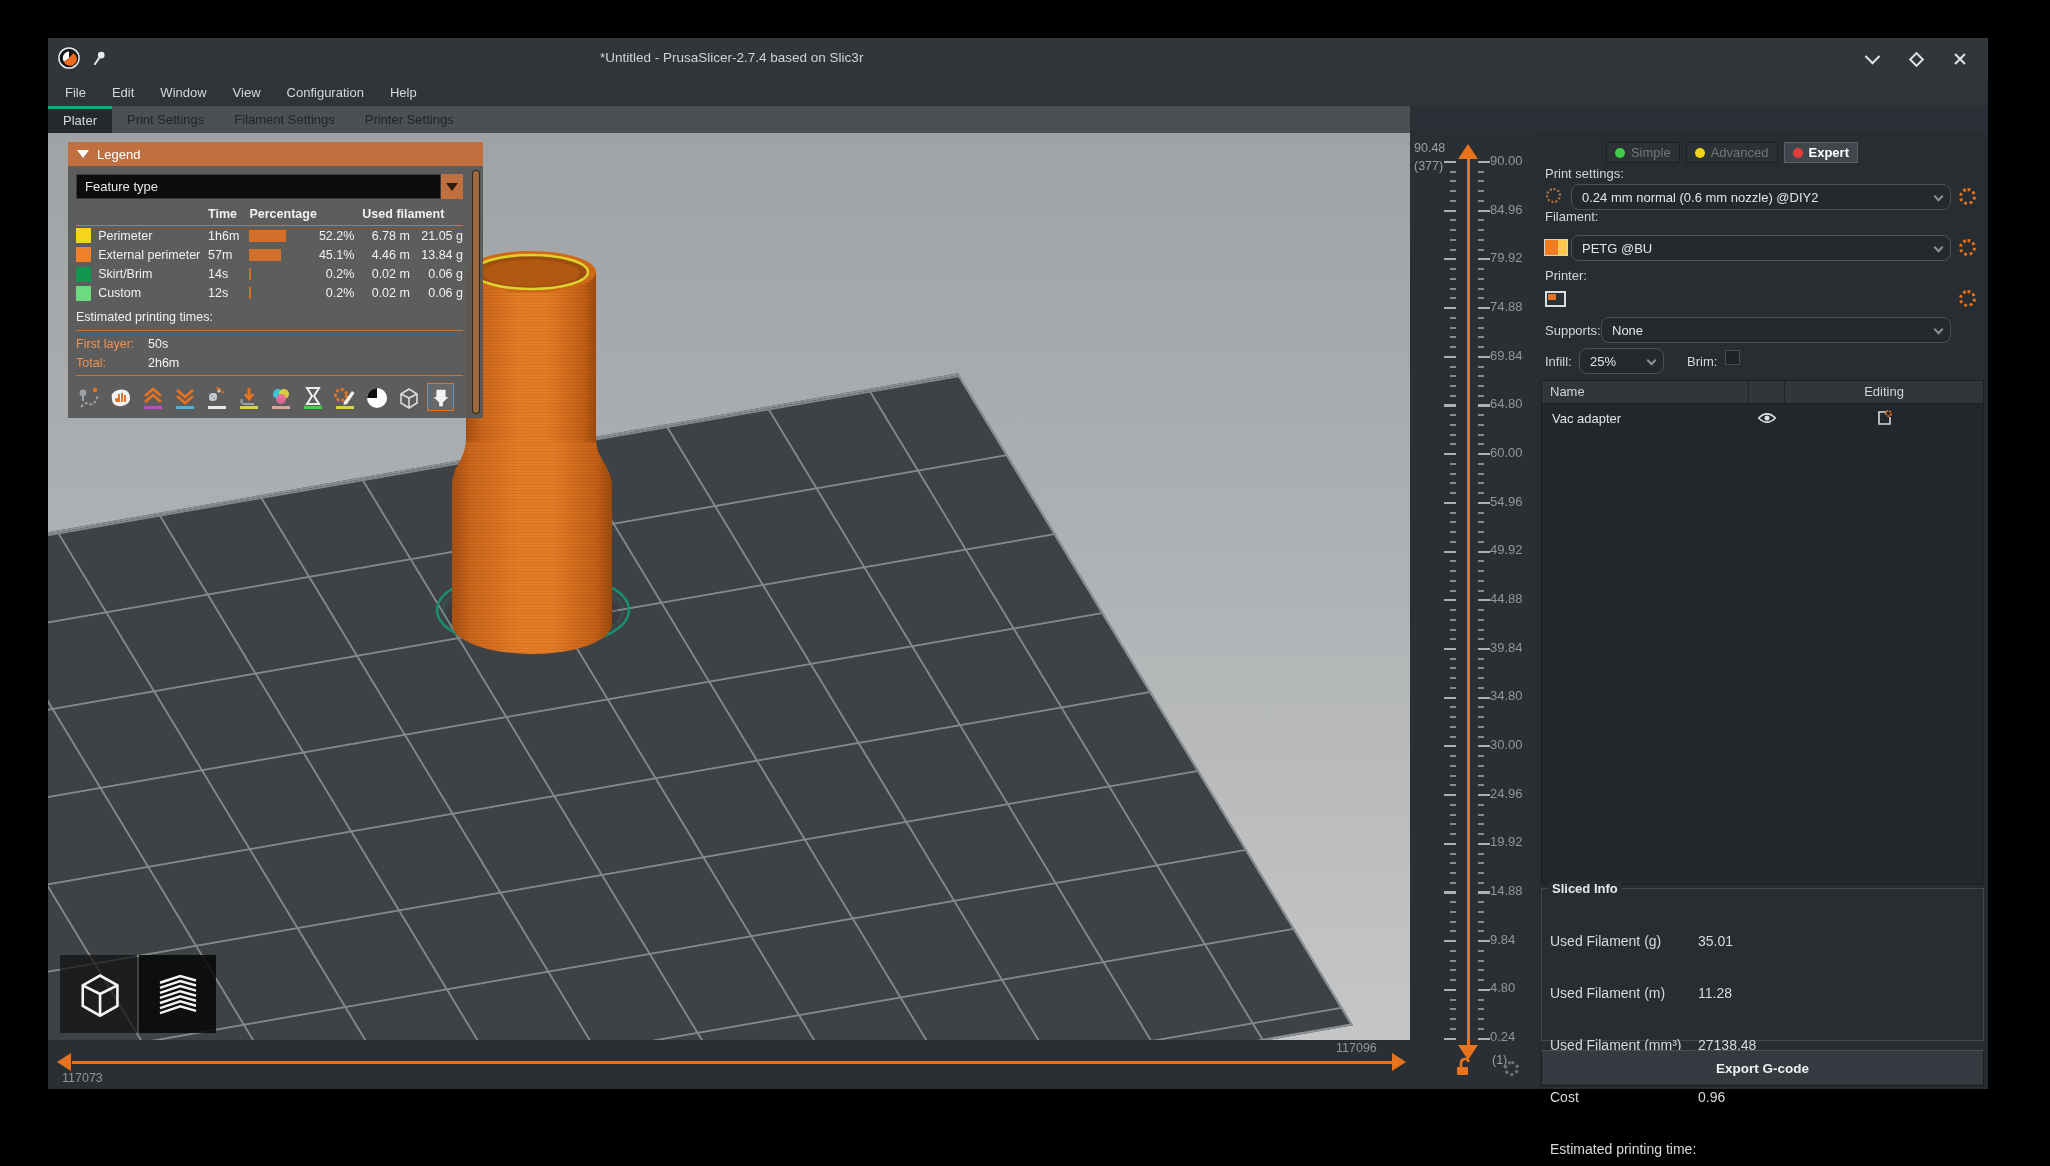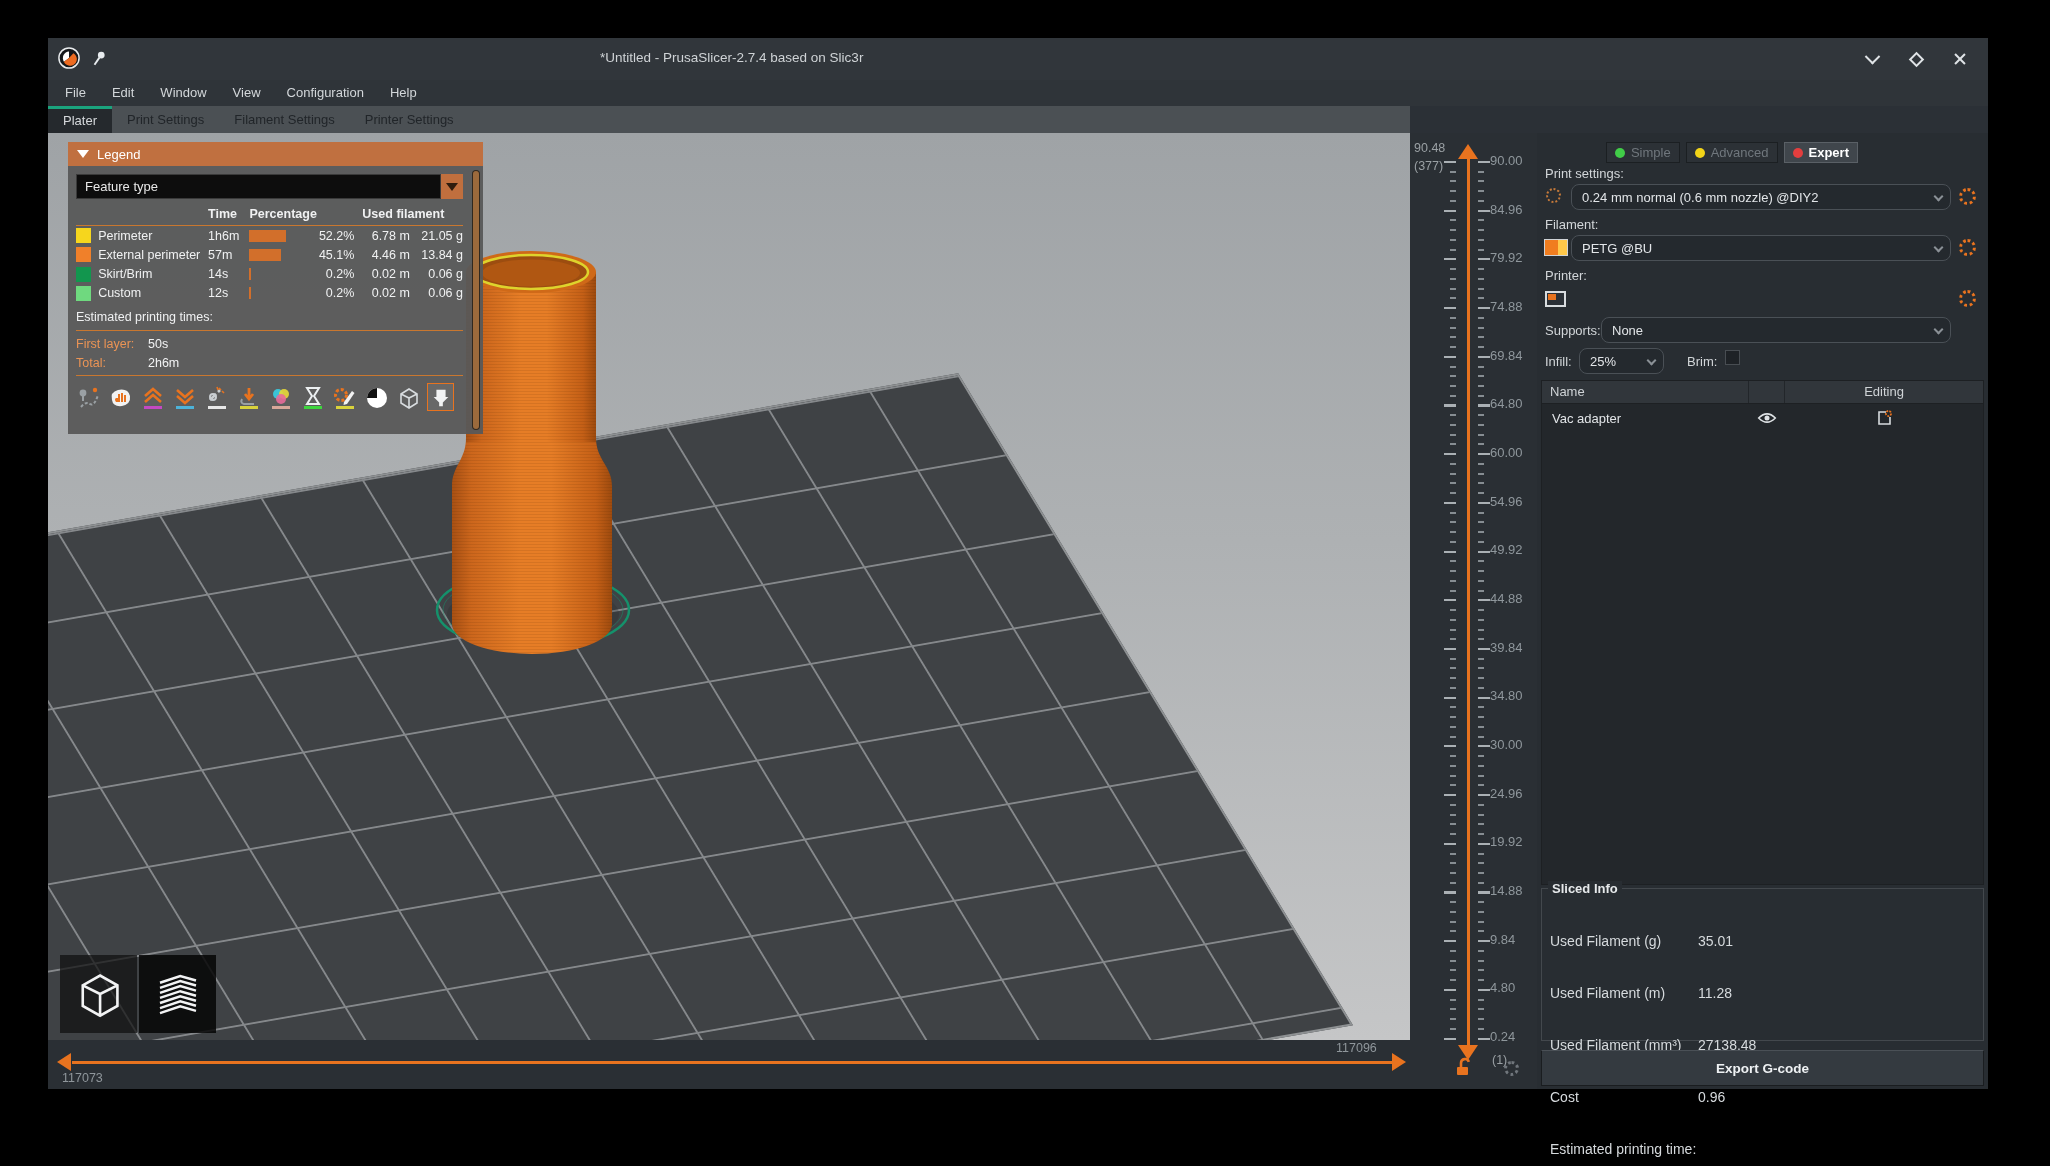--- a/index.html
+++ b/index.html
@@ -44,21 +44,21 @@
   .model-svg { position:absolute; left:382px; top:115px; }
 
   .view-btns { position:absolute; left:12px; top:822px; display:flex; gap:2px; }
   .view-btn { width:77px; height:78px; background:rgba(15,15,15,0.72); display:flex; align-items:center; justify-content:center; cursor:pointer; }
   .view-btn.active { background:rgba(5,5,5,0.85); }
 
   
   .legend { position:absolute; left:20px; top:9px; width:415px; }
   .legend-header { height:24px; background:#c07040; color:#fff; font-size:13px; display:flex; align-items:center; padding-left:9px; gap:8px; cursor:pointer; }
   .tri-down { width:0; height:0; border-left:6px solid transparent; border-right:6px solid transparent; border-top:8px solid #fff; }
-  .legend-body { position:relative; background:rgba(88,88,88,0.95); padding:8px 20px 24px 8px; }
+  .legend-body { position:relative; background:rgba(88,88,88,0.95); padding:8px 20px 8px 8px; }
   .legend-scroll { position:absolute; right:3px; top:4px; bottom:4px; width:8px; background:#30281f; border-radius:4px; }
   .legend-thumb { position:absolute; left:1px; top:1px; bottom:1px; width:6px; background:#9c6a3c; border-radius:3px; cursor:pointer; }
   .feature-row { display:flex; gap:0; margin-bottom:6px; }
   .feature-select { flex:1; height:25px; background:#0d0d0d; border:1px solid #3a3a3a; color:#e8e8e8; font-size:13px; display:flex; align-items:center; padding-left:8px; cursor:pointer; }
   .feature-btn { width:22px; height:25px; background:#c06f3e; display:flex; align-items:center; justify-content:center; cursor:pointer; }
   .feature-btn .tri { width:0;height:0;border-left:6px solid transparent;border-right:6px solid transparent;border-top:8px solid #2e1c0e; }
   table.legend-table { border-collapse:collapse; width:100%; font-size:12.5px; color:#f0f1f2; }
   table.legend-table th { font-weight:bold; text-align:left; padding:2px 0 4px 0; }
   table.legend-table td { padding:2px 0; white-space:nowrap; }
   .col-swatch { width:24px; } .col-label { width:112px; } .col-time { width:44px; }
@@ -476,21 +476,21 @@
       </div>
 
       <div class="sb-label" style="top:33px;">Print settings:</div>
       <span class="cog-ic" style="left:9px; top:55px;"></span>
       <div class="combo" style="left:34px; top:51px; width:380px;">
         <span>0.24 mm normal (0.6 mm nozzle) @DIY2</span>
           <span class="chev"></span>
       </div>
       <span class="gear-btn" style="left:422px; top:55px;"></span>
 
-      <div class="sb-label" style="top:84px;">Filament:</div>
+      <div class="sb-label" style="top:76px;">Filament:</div>
       <span class="fil-swatch" style="left:7px; top:106px;"></span>
       <div class="combo" style="left:34px; top:102px; width:380px;">
         <span>PETG @BU</span>
           <span class="chev"></span>
       </div>
       <span class="gear-btn" style="left:422px; top:106px;"></span>
 
       <div class="sb-label" style="top:135px;">Printer:</div>
       <span class="printer-ic" style="left:8px; top:158px;"></span>
       <span class="gear-btn" style="left:422px; top:157px;"></span>

